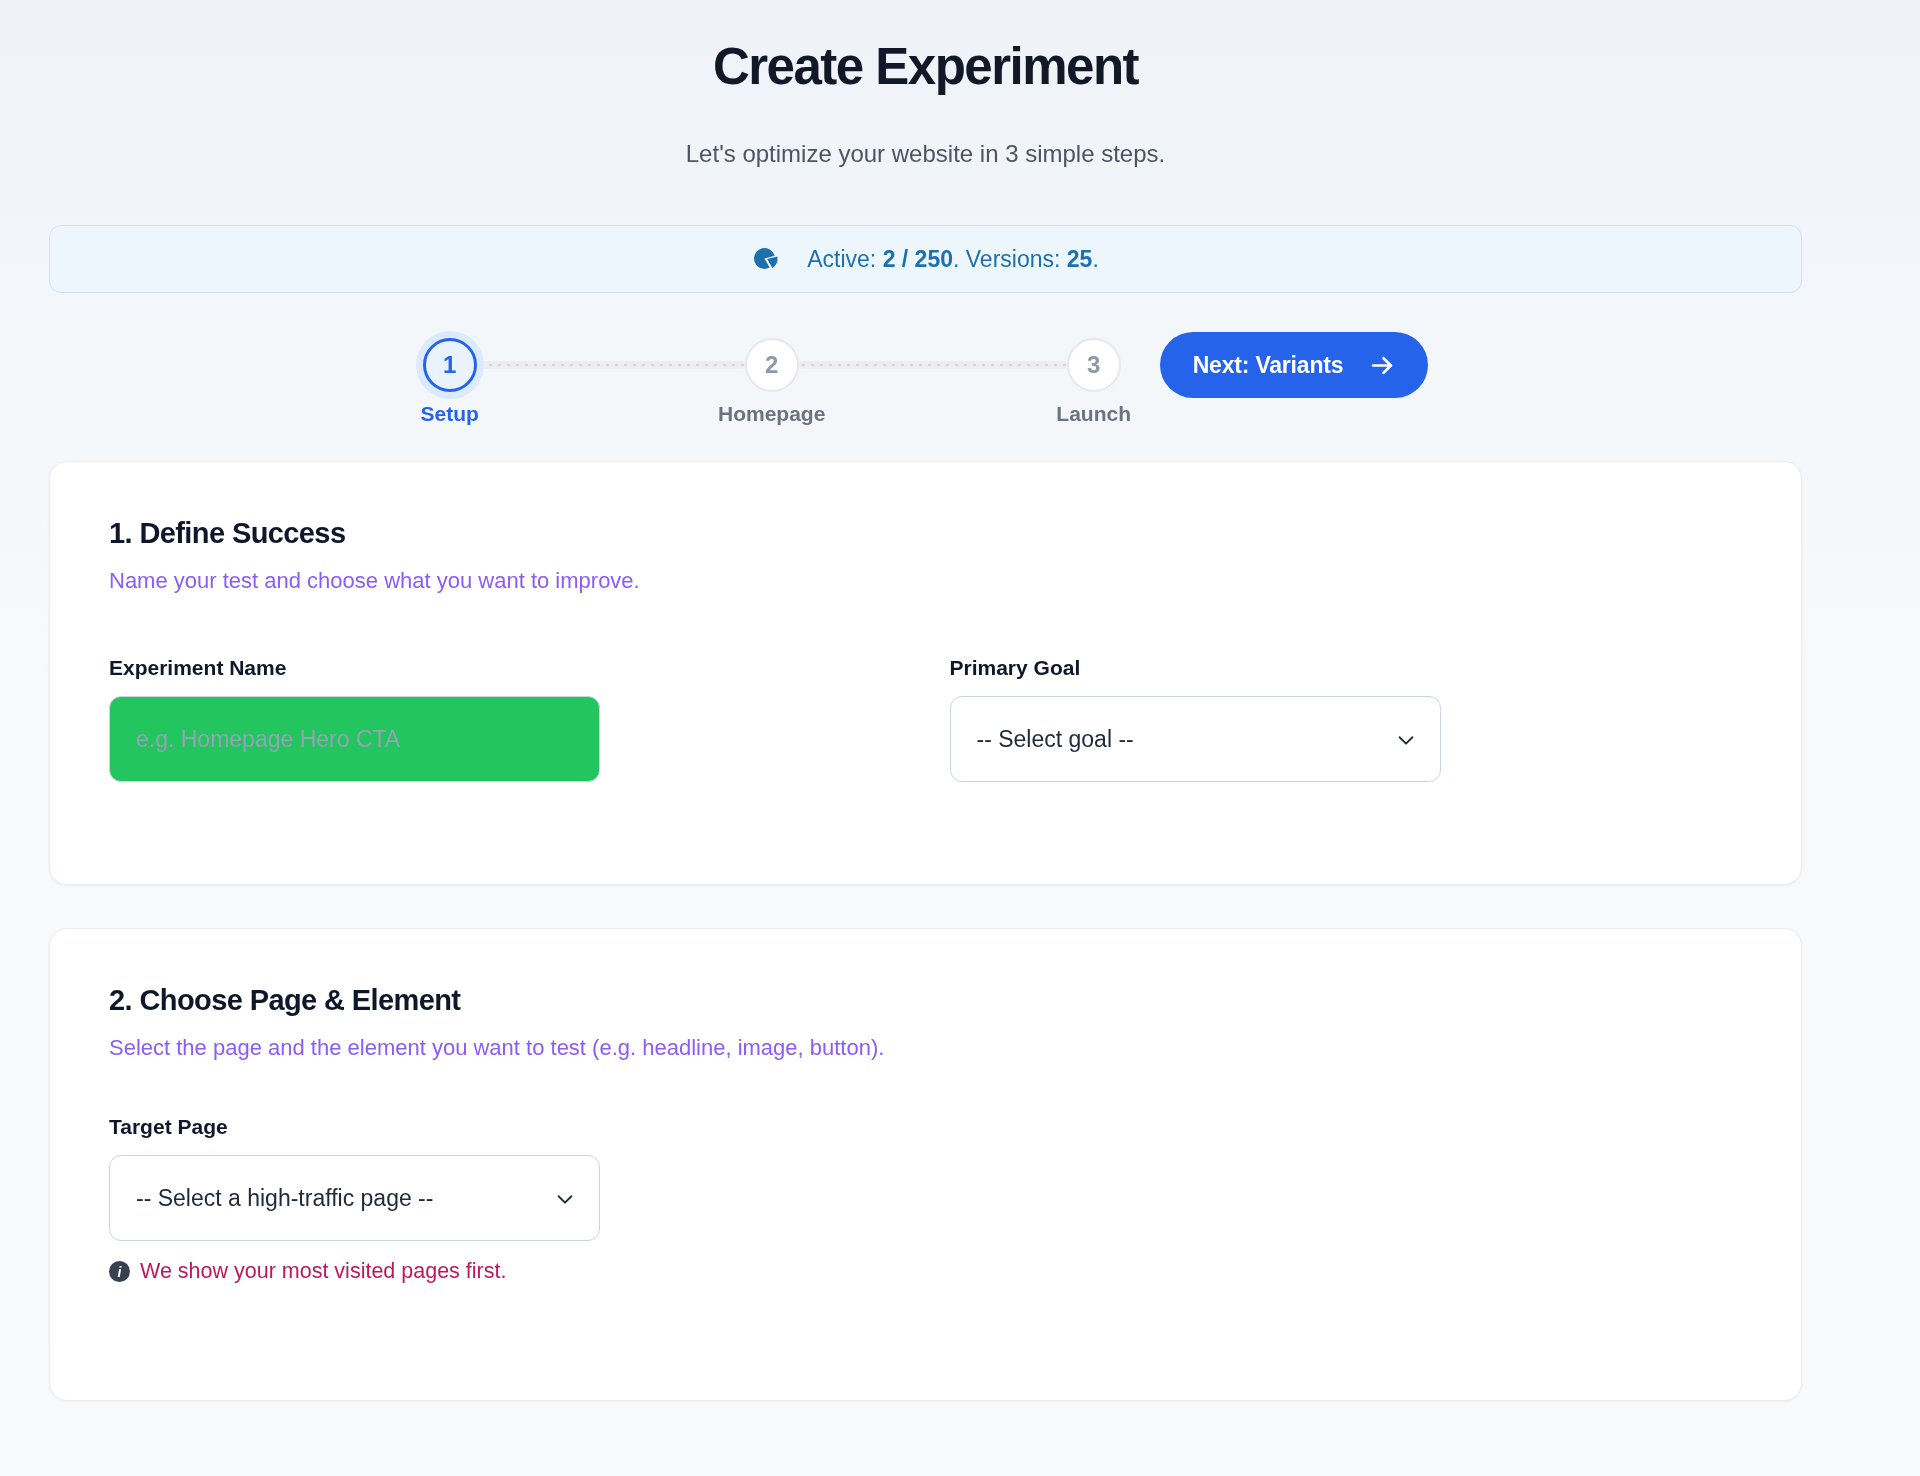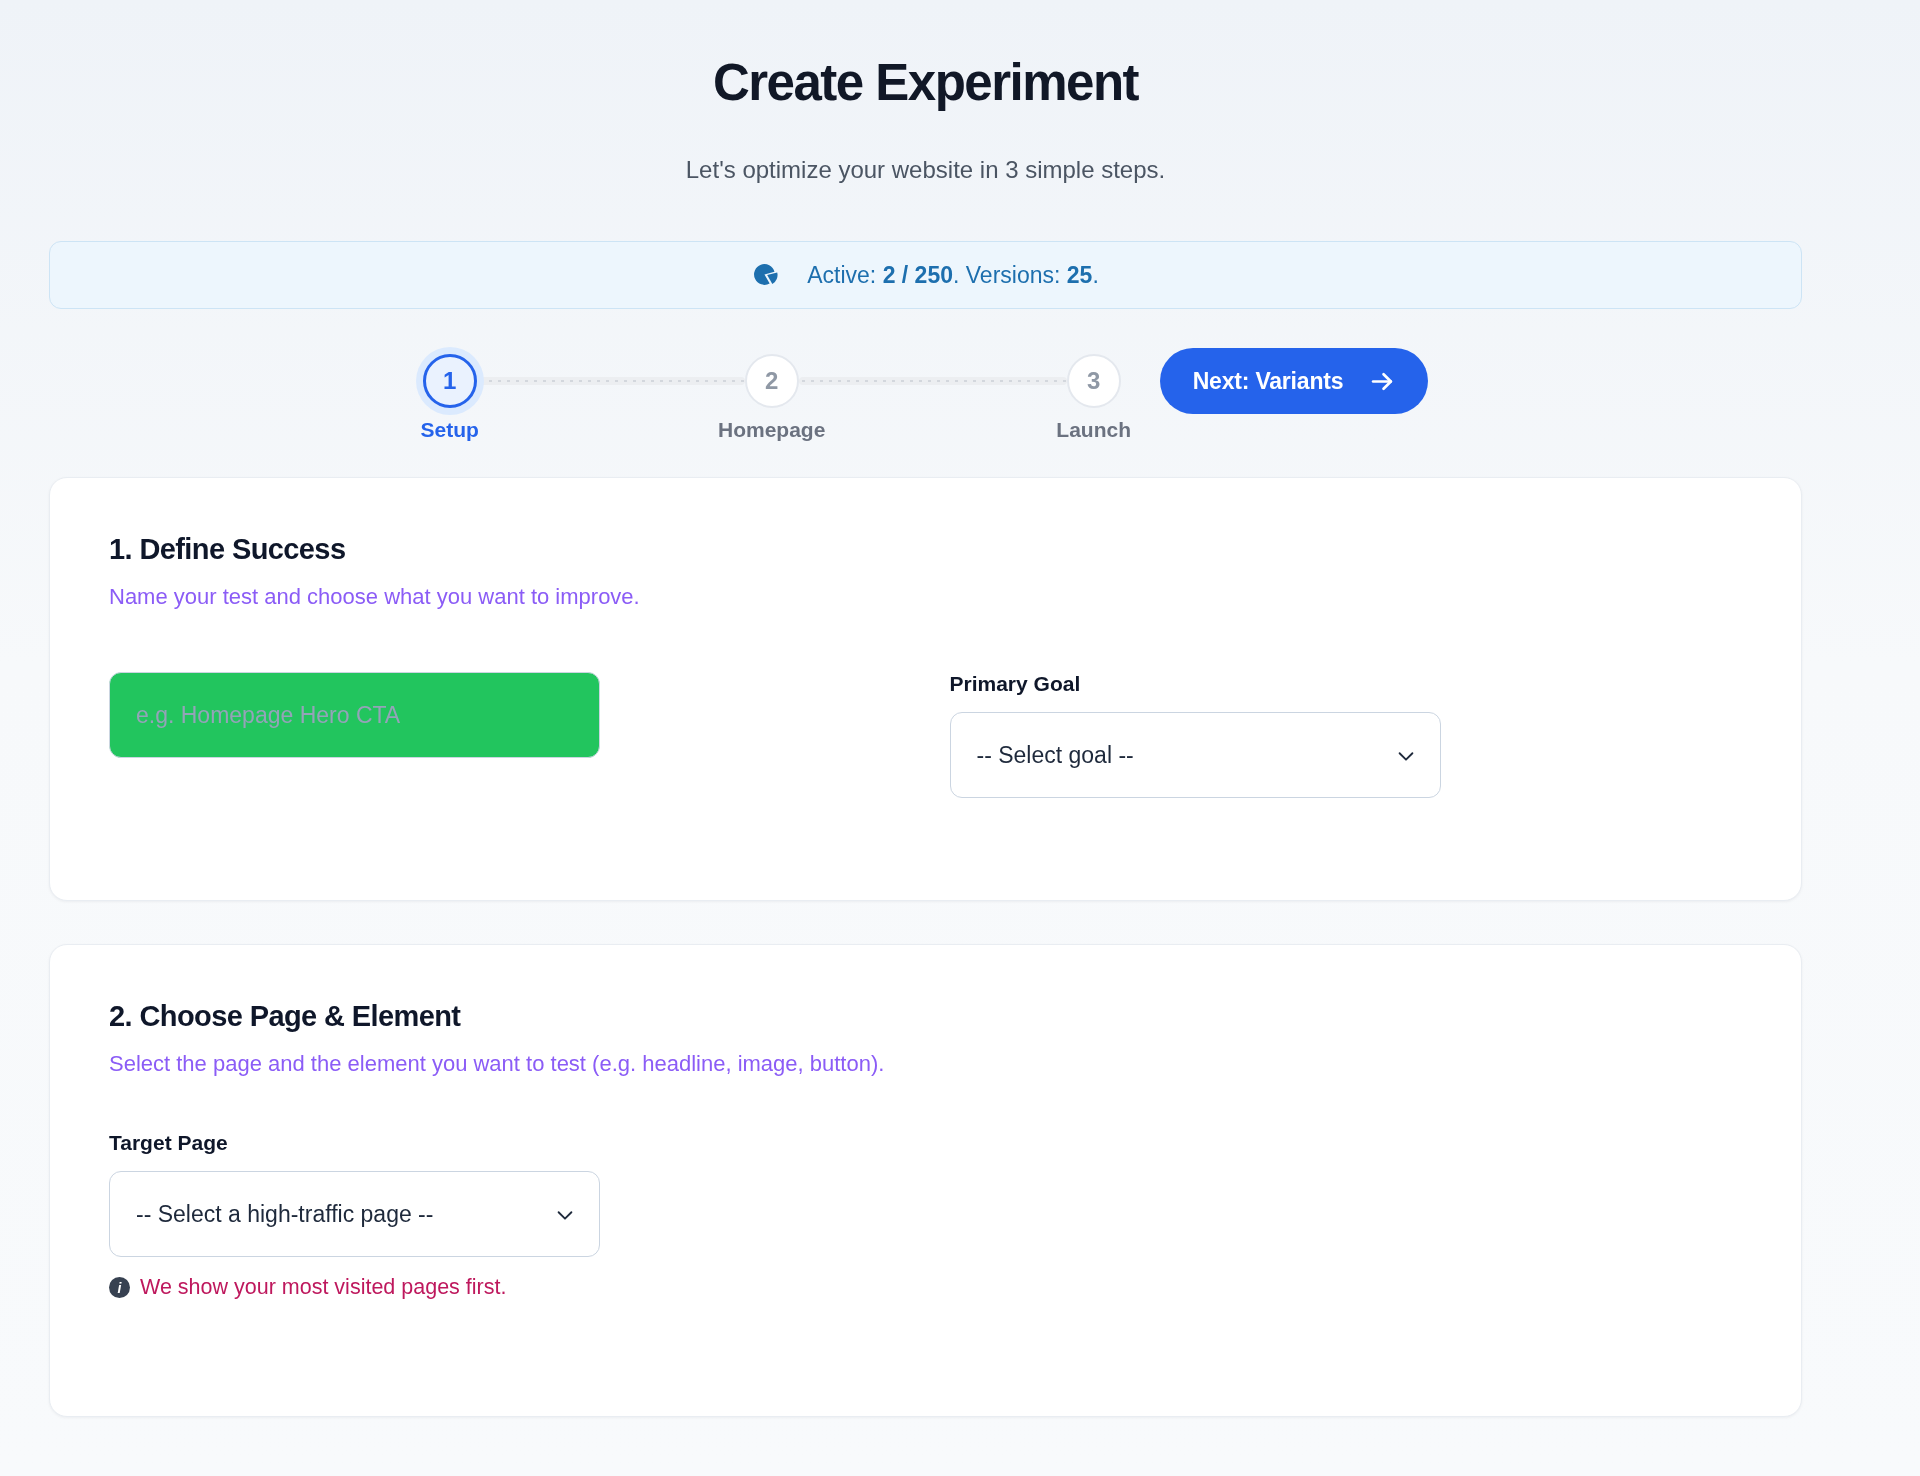--- a/index.html
+++ b/index.html
@@ -2,21 +2,21 @@
 <html style="--accent: #2563eb; --banner_text: #1d6fae; --banner_bg: #edf6fd; --heading: #111827; --muted_text: #475569; --inactive_step: #8f98a5; --input_border: #cbd5e1; --placeholder: #94a3b8;"><head>
 <meta charset="utf-8">
 <style>
   * { margin:0; padding:0; box-sizing:border-box; }
   html,body { width:1920px; height:1476px; overflow:hidden; }
   body {
     font-family:"Liberation Sans", sans-serif;
     background:linear-gradient(180deg,#eff3f8 0%,#f7f9fb 45%,#f8fafc 100%);
     color:#0f172a;
   }
-  .container { width:1753px; margin-left:49px; padding-top:52px; }
+  .container { width:1753px; margin-left:49px; padding-top:36px; }
 
   
   .page-title{
     text-align:center; font-size:51px; font-weight:800; letter-spacing:-1.5px;
     color:#111827; line-height:1.2;
   }
   .page-subtitle{
     text-align:center; font-size:24px; color:#4b5563; margin-top:40px; line-height:34px;
   }
 
@@ -132,20 +132,21 @@
           <polyline points="13 5 20 12 13 19"></polyline>
       </svg>
     </button>
   </div>
 
   <div class="card card-1">
     <h2 class="card-title">1. Define Success</h2>
     <p class="card-desc">Name your test and choose what you want to improve.</p>
     <div class="field-grid">
       <div>
+        <label class="field-label">Experiment Name</label>
         <input class="text-input" type="text" placeholder="e.g. Homepage Hero CTA" style="">
       </div>
       <div>
         <label class="field-label">Primary Goal</label>
         <div class="select-wrap">
           <select class="select-input">
             <option>-- Select goal --</option>
           </select>
           <svg class="chevron-icon" viewBox="0 0 24 24" fill="none" stroke="#1e293b" stroke-width="2" stroke-linecap="round" stroke-linejoin="round">
             <polyline points="5 9 12 16 19 9"></polyline>

